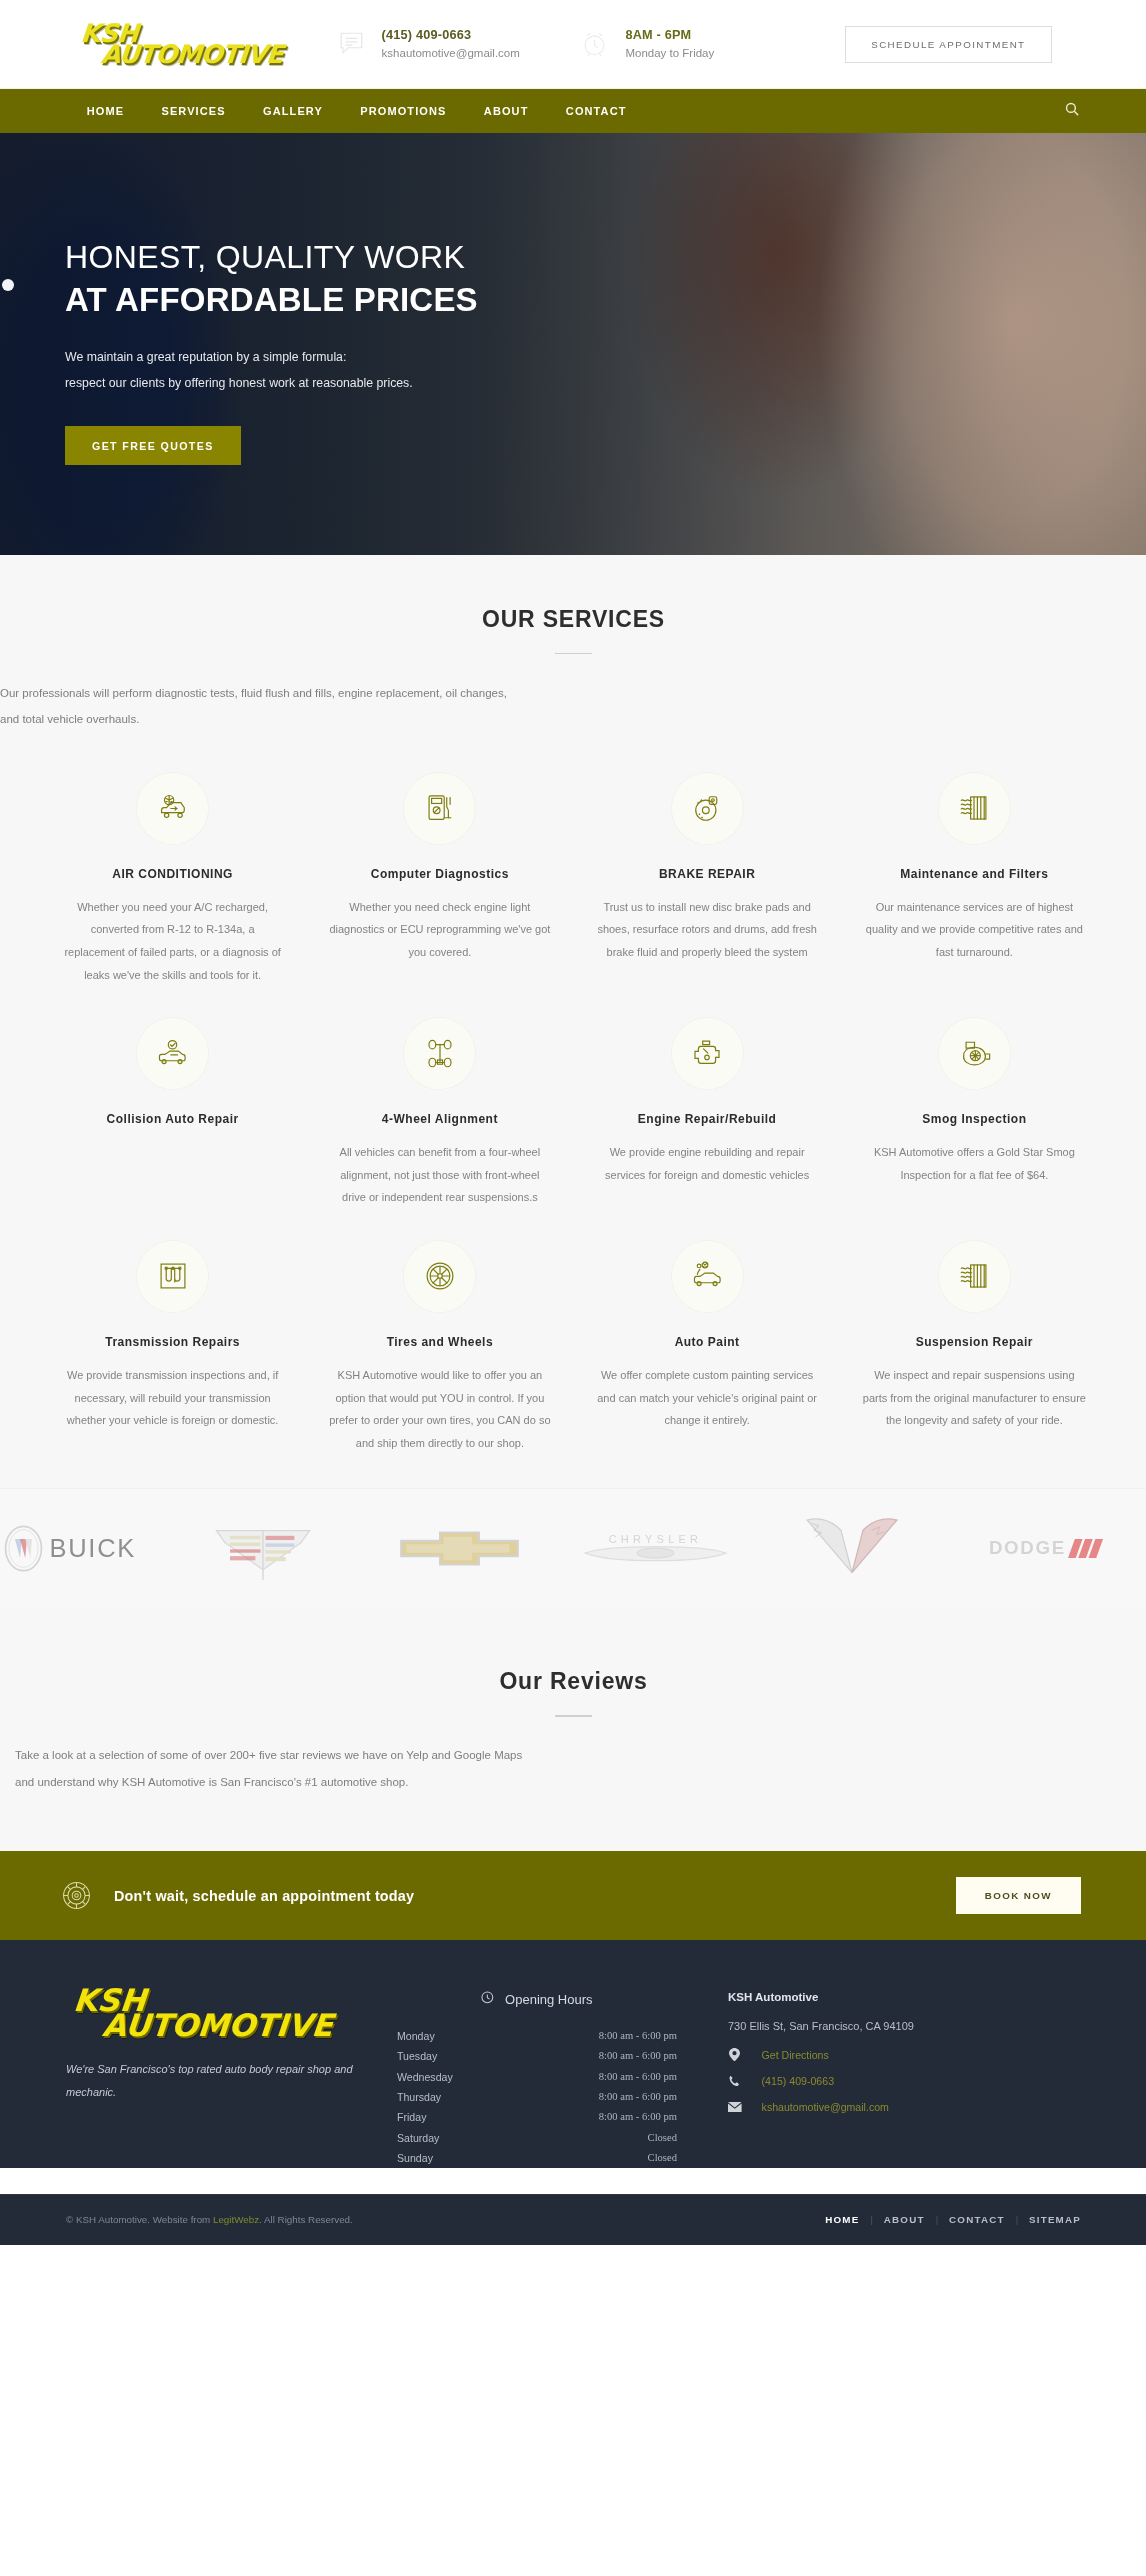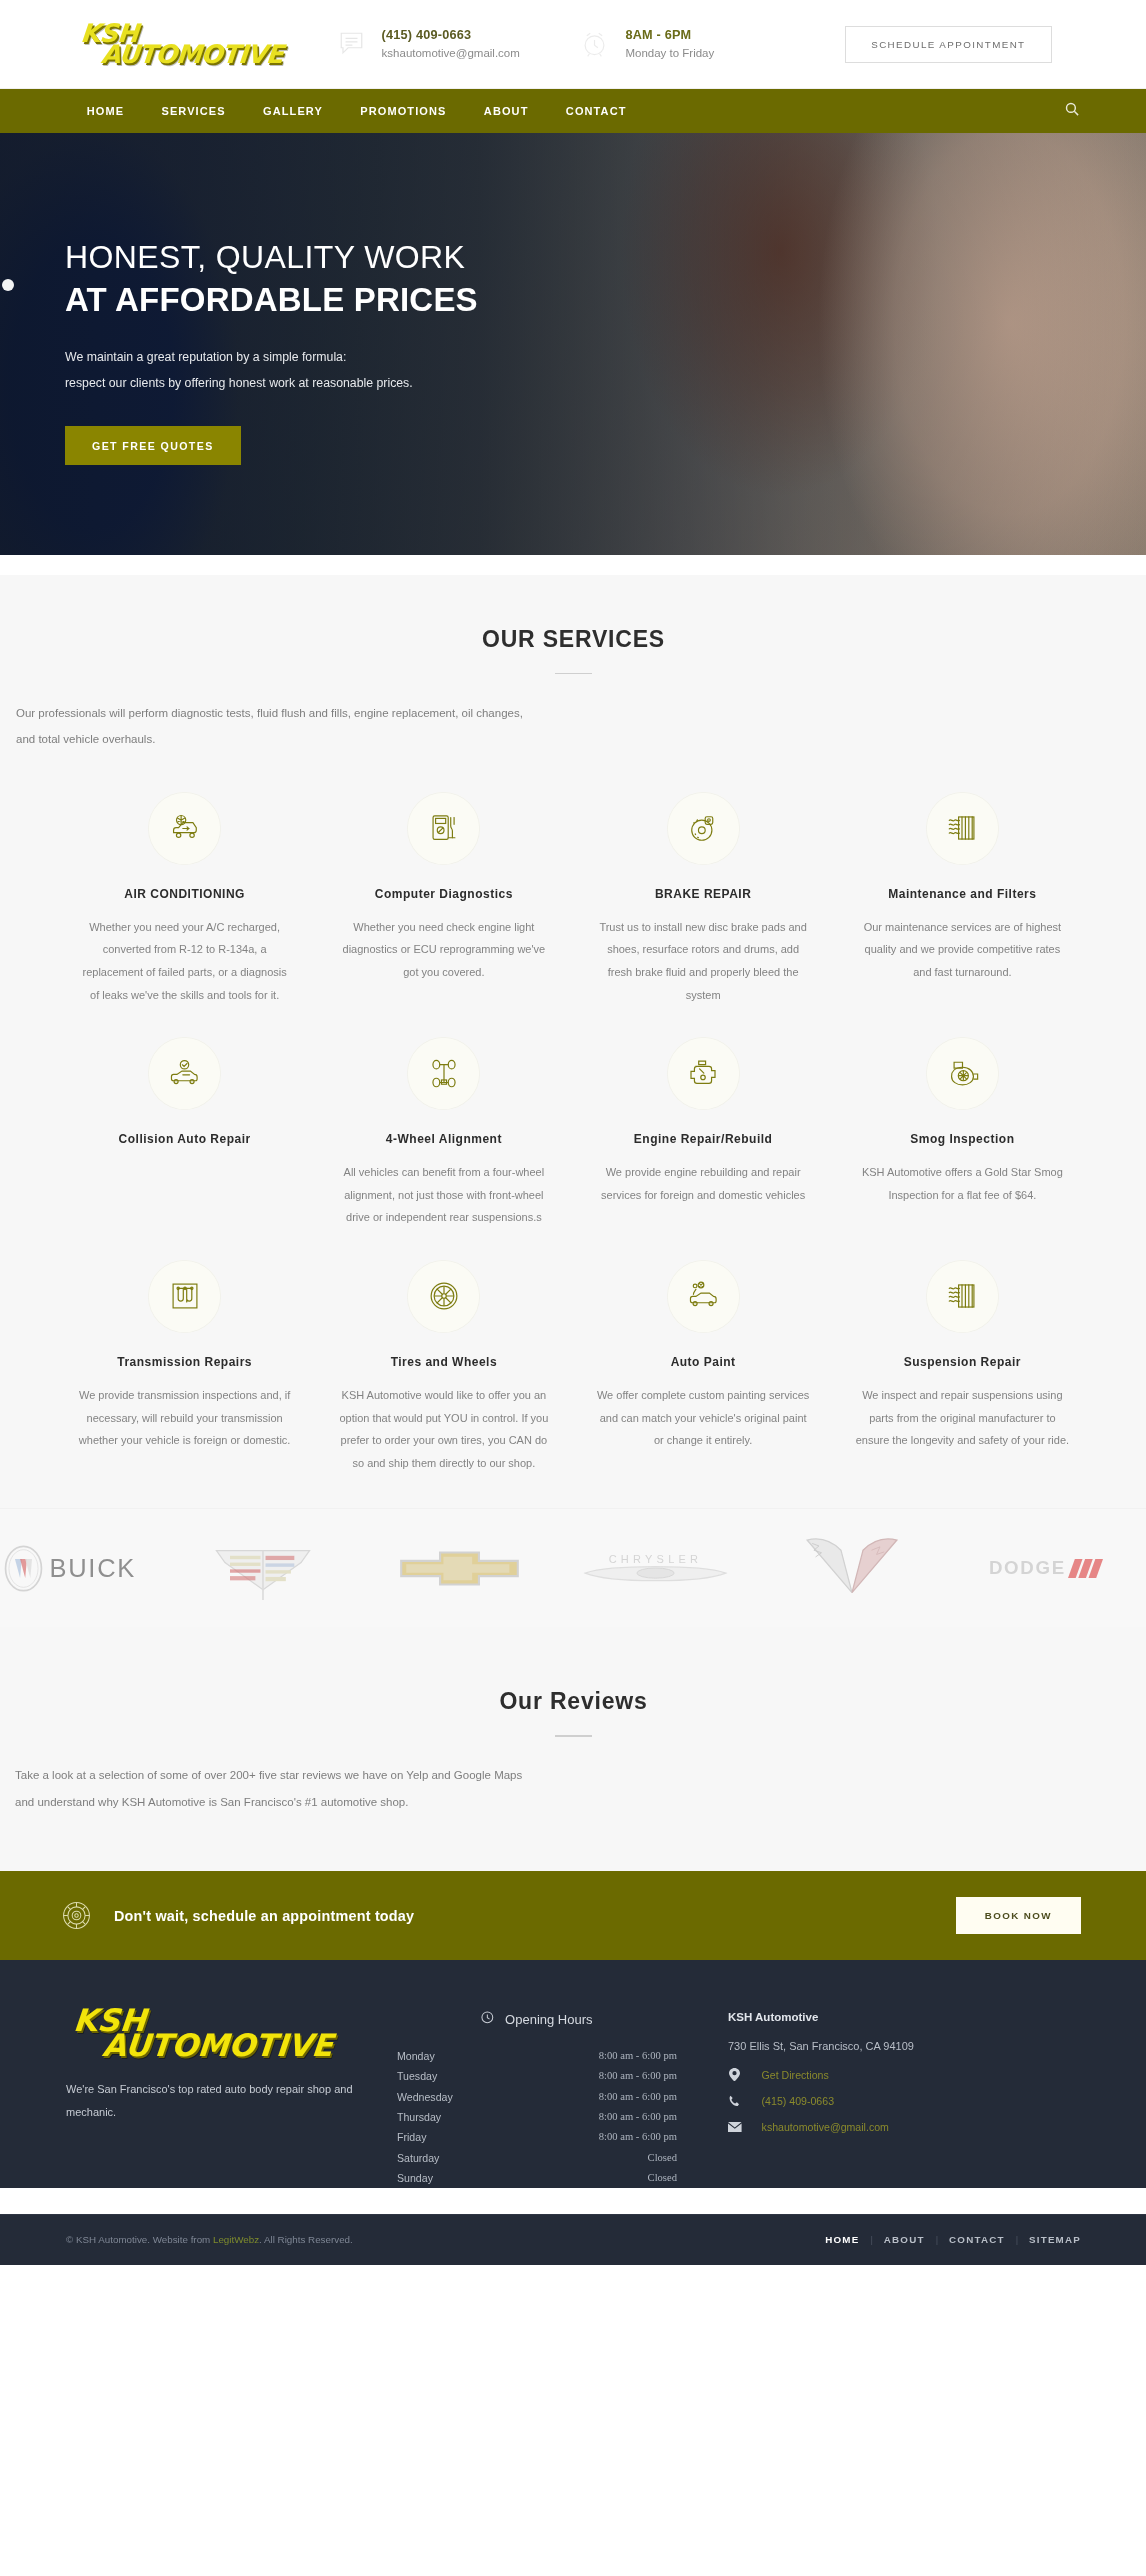--- a/index.html
+++ b/index.html
@@ -138,21 +138,21 @@
     cursor: pointer;
     font-family: "Liberation Sans", sans-serif;
   }
   .hero-dot {
     position:absolute; left: 1.7px; top: 146px; z-index: 4;
     width: 12px; height: 12px; border-radius: 50%;
     background: #ffffff; opacity:.95;
   }
 
   
-  .services { background: #f7f7f7; padding: 51px 16px 34px; margin-top: 20px; }
+  .services { background: #f7f7f7; padding: 51px 0 34px; }
   .sec-title {
     text-align: center;
     font-size: 23px;
     font-weight: 700;
     letter-spacing: 0.8px;
     color: #2e2e2e;
     font-family: "Liberation Sans", sans-serif;
   }
   .sec-rule { width: 37px; height: 1.7px; background: #cfcfcf; margin: 19.5px auto 25.5px; }
   .sec-sub { text-align:left; color:#7e7e7e; font-size: 11.5px; line-height: 2.3; }
@@ -218,21 +218,21 @@
   .footer { background:#242b38; padding: 48px 66px 0 66px; display:flex; }
   .f-col-1 { width: 331px; }
   .logo-foot {
     font-family:"DejaVu Sans", sans-serif; font-style:italic; font-weight:900;
     line-height:.82; color:#f2e40a; transform:skewX(-8deg);
     text-shadow: 1.7px 1.7px 0 #6d6500, 2.5px 2.5px 0 rgba(0,0,0,.35);
     margin-bottom: 18.7px;
   }
   .logo-foot .l1 { font-size:31px; display:block; padding-left: 8.5px;}
   .logo-foot .l2 { font-size:31px; display:block; padding-left: 41px;}
-  .f-tag { color:#c6cbd3; font-size:11px; line-height:2.1; }
+  .f-tag { color:#c6cbd3; font-size:11px; line-height:2.1;font-style:italic; }
 
   .f-col-2 { width: 280px; padding-top: 3.4px; }
   .f-head { color:#d6dae1; font-size:13px; display:flex; align-items:center; gap:11px; justify-content:center; margin-bottom:18.7px;}
   .hours-row { display:flex; justify-content:space-between; font-size:10.6px; color:#aeb5bf; padding: 4.2px 0; }
   .hours-row .day { color:#b7bdc6; }
   .hours-row .val { color:#aeb5bf;font-family:Liberation Serif, serif; }
 
   .f-col-3 { padding-top: 3.4px; padding-left: 51px; }
   .f-title { color:#e2e6ec; font-size:11.5px; font-weight:700; margin-bottom:17px; }
   .f-addr { color:#b9bfc8; font-size:11px; margin-bottom:15.3px; }

